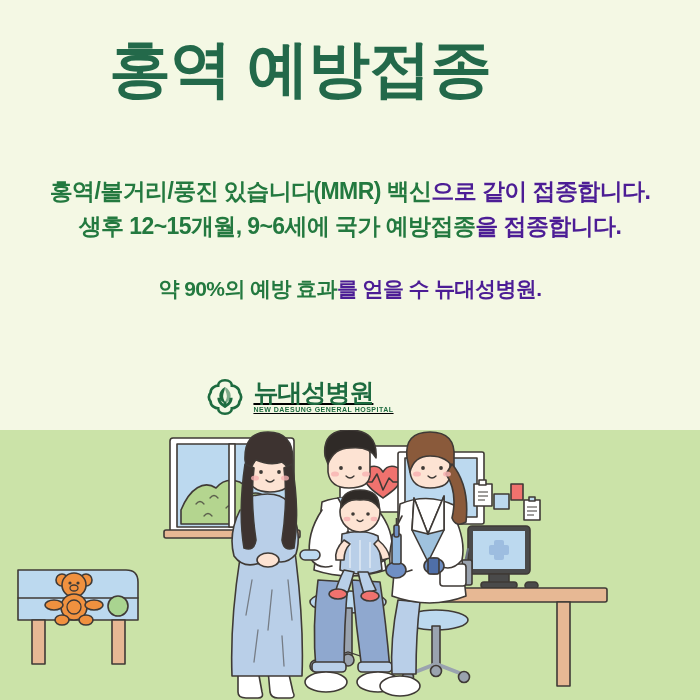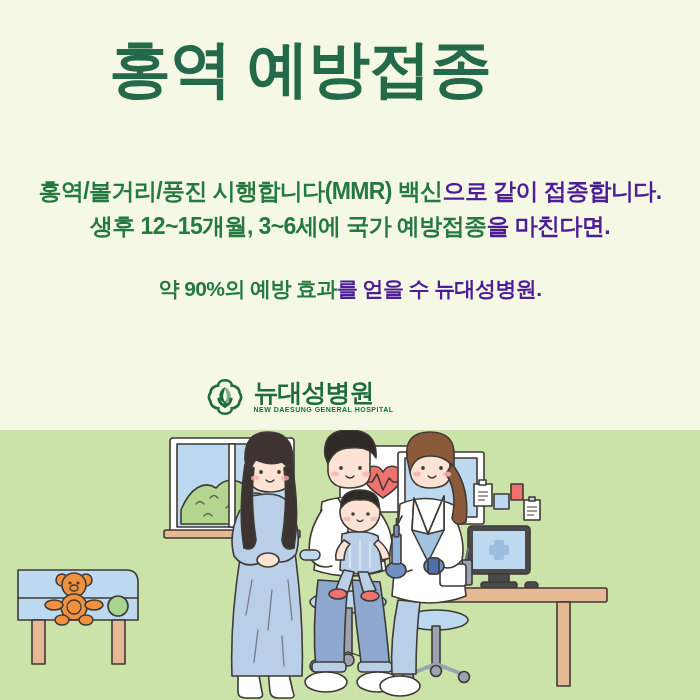--- a/index.html
+++ b/index.html
@@ -39,21 +39,21 @@
     font-weight:bold;letter-spacing:-0.6px;
   }
   .para-1{top:174px;font-size:23px;line-height:35px;}
   .para-2{top:272px;font-size:21px;line-height:33px;}
   .g{color:#23793f;}
   .d{color:#4c1d95;}
   .line{display:block;white-space:nowrap;}
   
   .logo{
     position:absolute;left:0;top:378px;width:600px;
-    display:flex;align-items:center;justify-content:center;gap:9px;
+    display:flex;align-items:center;justify-content:center;gap:9px;text-decoration:underline;
   }
   .logo-mark{width:38px;height:38px;display:block;}
   .logo-txt{display:flex;flex-direction:column;align-items:flex-start;}
   .logo-ko{
     font-size:25px;font-weight:bold;color:#1d6b3f;
     letter-spacing:-1px;line-height:26px;
   }
   .logo-en{
     font-size:7px;font-weight:bold;color:#1d6b3f;
     letter-spacing:0.5px;line-height:10px;
@@ -67,22 +67,22 @@
 
 <div id="card">
 
   <div class="green-field">
     <div class="cream-dome"></div>
   </div>
 
   <div class="headline">홍역 예방접종</div>
 
   <div class="para para-1">
-    <span class="line"><span class="g">홍역/볼거리/풍진 시행합니다(MMR) 백신</span><span class="d">으로 같이 접종합니다.</span></span>
-    <span class="line"><span class="g">생후 12~15개월, 3~6세에 국가 예방접종</span><span class="d">을 마친다면.</span></span>
+    <span class="line"><span class="g">홍역/볼거리/풍진 있습니다(MMR) 백신</span><span class="d">으로 같이 접종합니다.</span></span>
+    <span class="line"><span class="g">생후 12~15개월, 9~6세에 국가 예방접종</span><span class="d">을 접종합니다.</span></span>
   </div>
 
   <div class="para para-2">
     <span class="line"><span class="g">약 90%의 예방 효과</span><span class="d">를 얻을 수 뉴대성병원.</span></span>
   </div>
 
   <div class="logo">
     <svg class="logo-mark" viewBox="0 0 100 100">
       <g fill="none" stroke="#1d6b3f" stroke-width="7">
         <path d="M50 6 C62 6 68 13 68 20 C75 20 88 26 88 38

